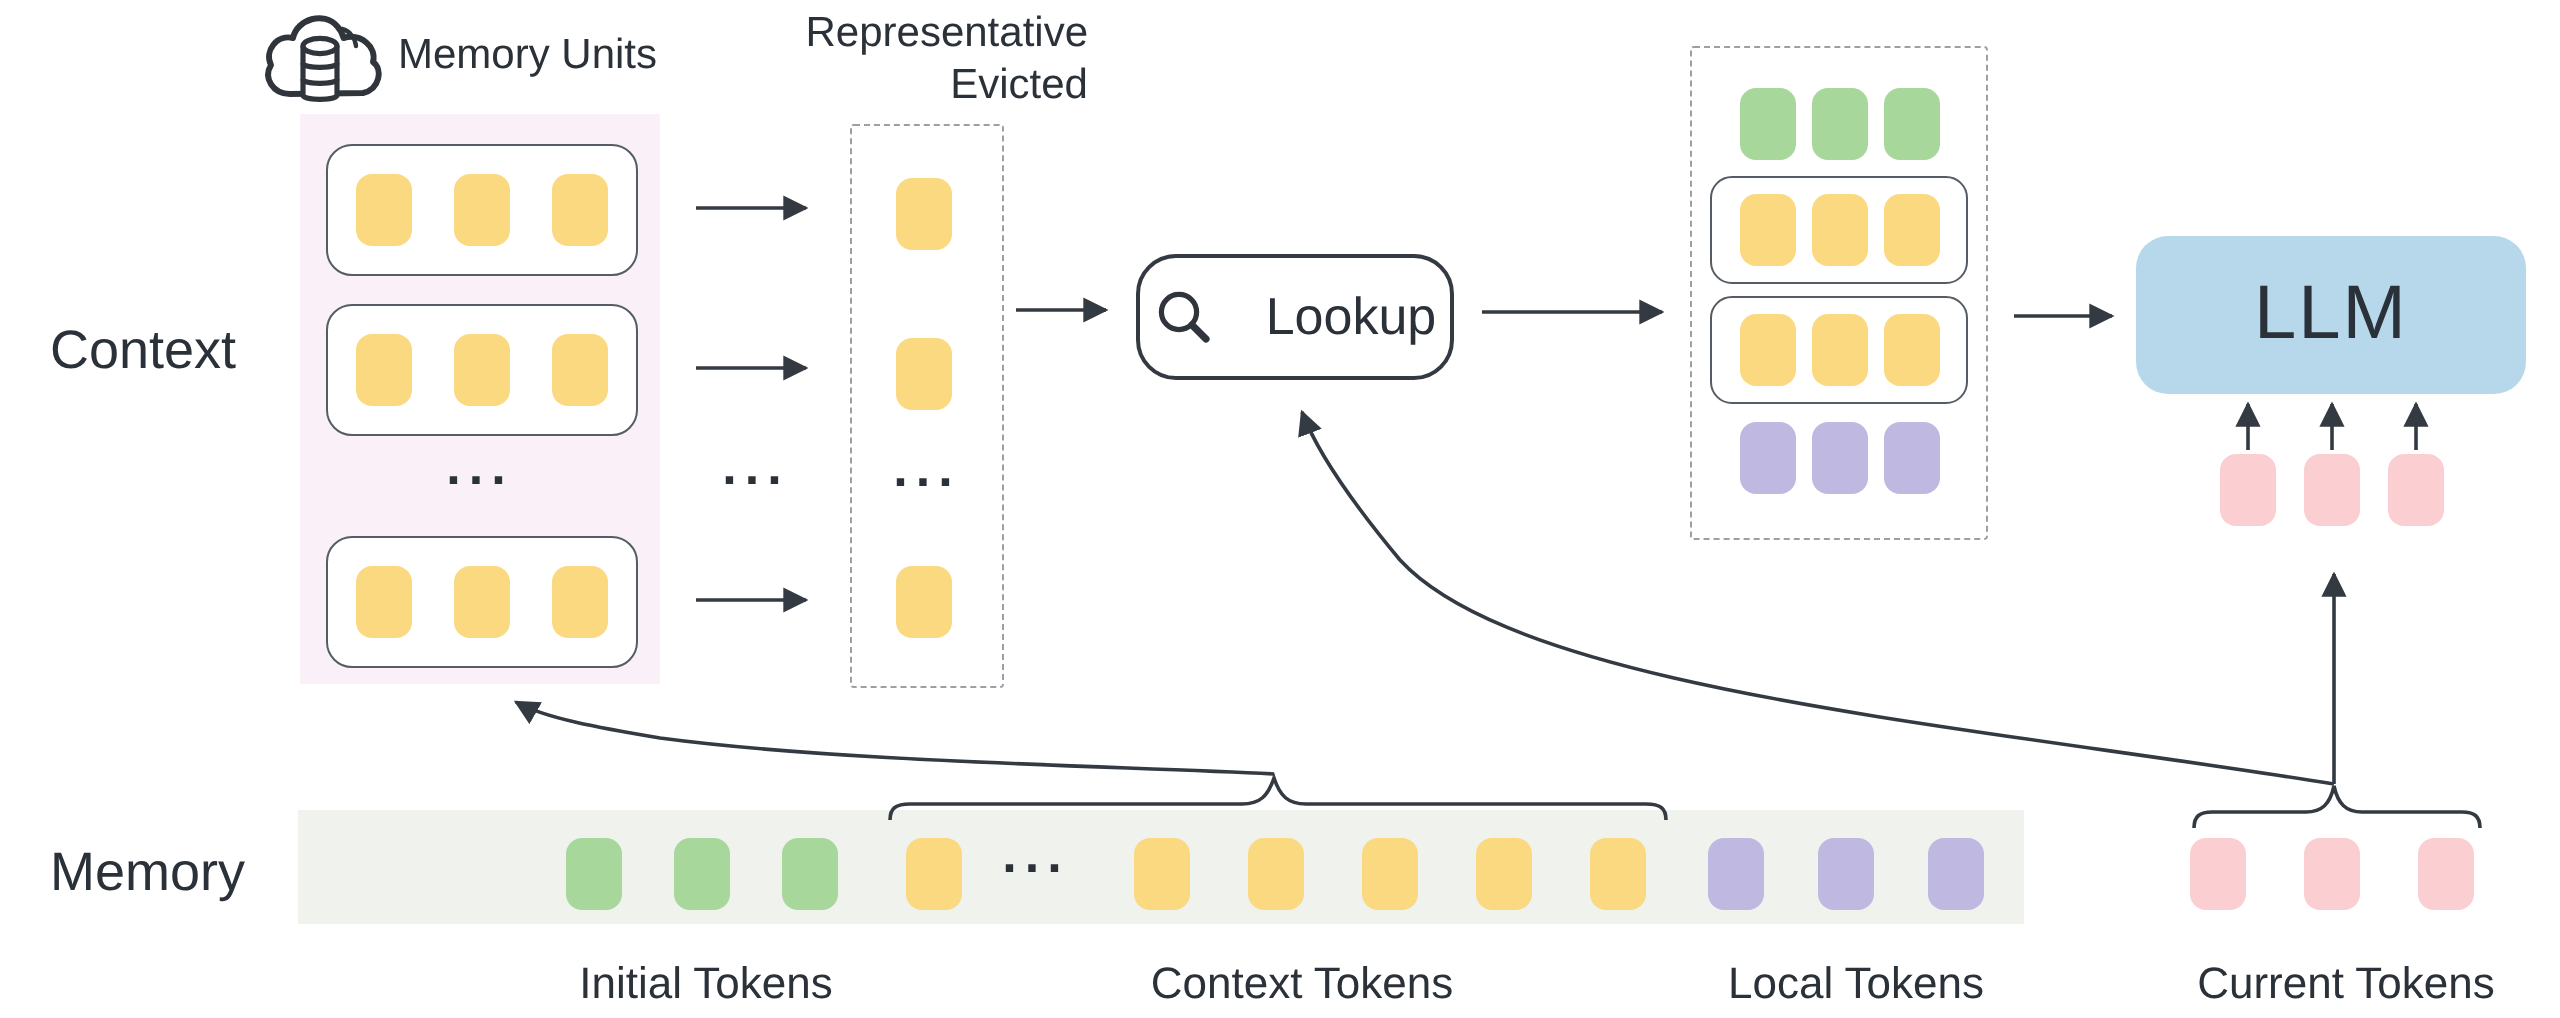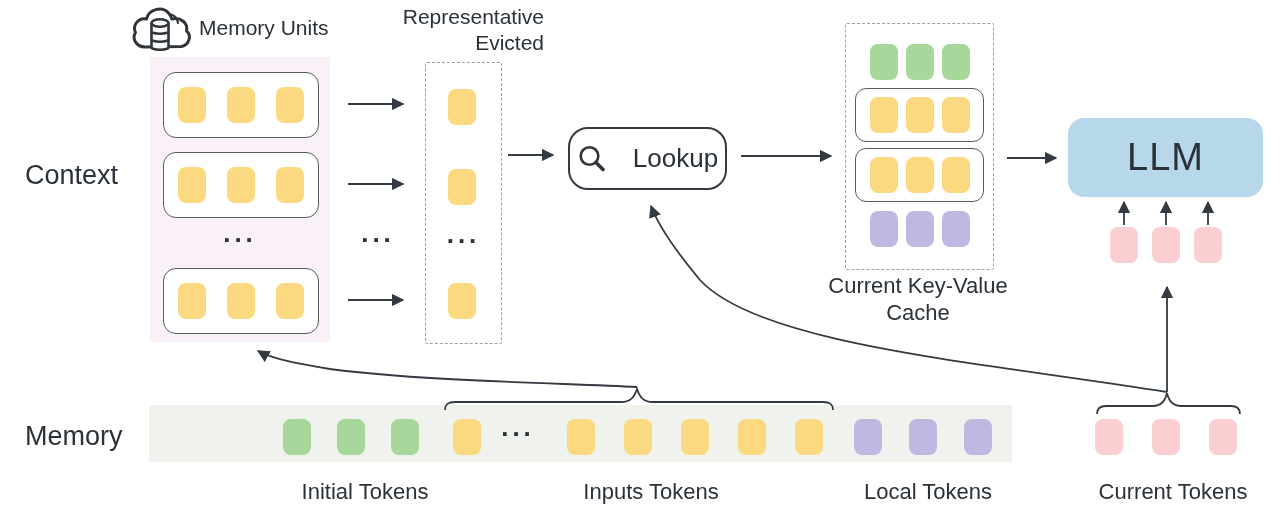--- a/index.html
+++ b/index.html
@@ -107,24 +107,20 @@
         <span class="token" style="background: var(--yellow);"></span>
         <span class="token" style="background: var(--yellow);"></span>
         <span class="token" style="background: var(--yellow);"></span>
       </div>
     <div class="abs cache-row" style="top:187px;">
         <span class="token" style="background: var(--purple);"></span>
         <span class="token" style="background: var(--purple);"></span>
         <span class="token" style="background: var(--purple);"></span>
       </div>
   </div>
-  <div class="abs lbl cap-label" style="left:810px;top:272px;width:216px;">
-    <div>Current Key-Value</div>
-    <div>Cache</div>
-  </div>
 
   <div class="abs llm-box" style="left:1068px;top:118px;">
     <span class="llm-txt">LLM</span>
   </div>
   <div class="abs" style="left:1110px;top:227px;display:flex;gap:14px;">
       <span class="token" style="background: var(--pink);"></span>
       <span class="token" style="background: var(--pink);"></span>
       <span class="token" style="background: var(--pink);"></span>
     </div>
 
@@ -149,22 +145,22 @@
       <span class="token" style="background: var(--purple);"></span>
       <span class="token" style="background: var(--purple);"></span>
       <span class="token" style="background: var(--purple);"></span>
     </div>
   <div class="abs hgroup" style="left:1095px;top:419px;gap:29px;">
       <span class="token" style="background: var(--pink);"></span>
       <span class="token" style="background: var(--pink);"></span>
       <span class="token" style="background: var(--pink);"></span>
     </div>
 
-  <div class="abs lbl cap-label" style="left:285px;top:478px;width:160px;">Initial Tokens</div>
-  <div class="abs lbl cap-label" style="left:561px;top:478px;width:180px;">Inputs Tokens</div>
+  <div class="abs lbl cap-label" style="left:273px;top:478px;width:160px;">Initial Tokens</div>
+  <div class="abs lbl cap-label" style="left:561px;top:478px;width:180px;">Context Tokens</div>
   <div class="abs lbl cap-label" style="left:1083px;top:478px;width:180px;">Current Tokens</div>
   <div class="abs lbl cap-label" style="left:848px;top:478px;width:160px;">Local Tokens</div>
 
   <svg class="layer" width="1280" height="509" viewBox="0 0 1280 509">
     <defs>
       <marker id="ah" viewBox="0 0 10 10" refX="9" refY="5" markerWidth="7" markerHeight="7" orient="auto-start-reverse">
         <path d="M0,0 L10,5 L0,10 z"></path>
       </marker>
     </defs>
     <path class="ln" marker-end="url(#ah)" d="M348,104 L403,104"></path>

